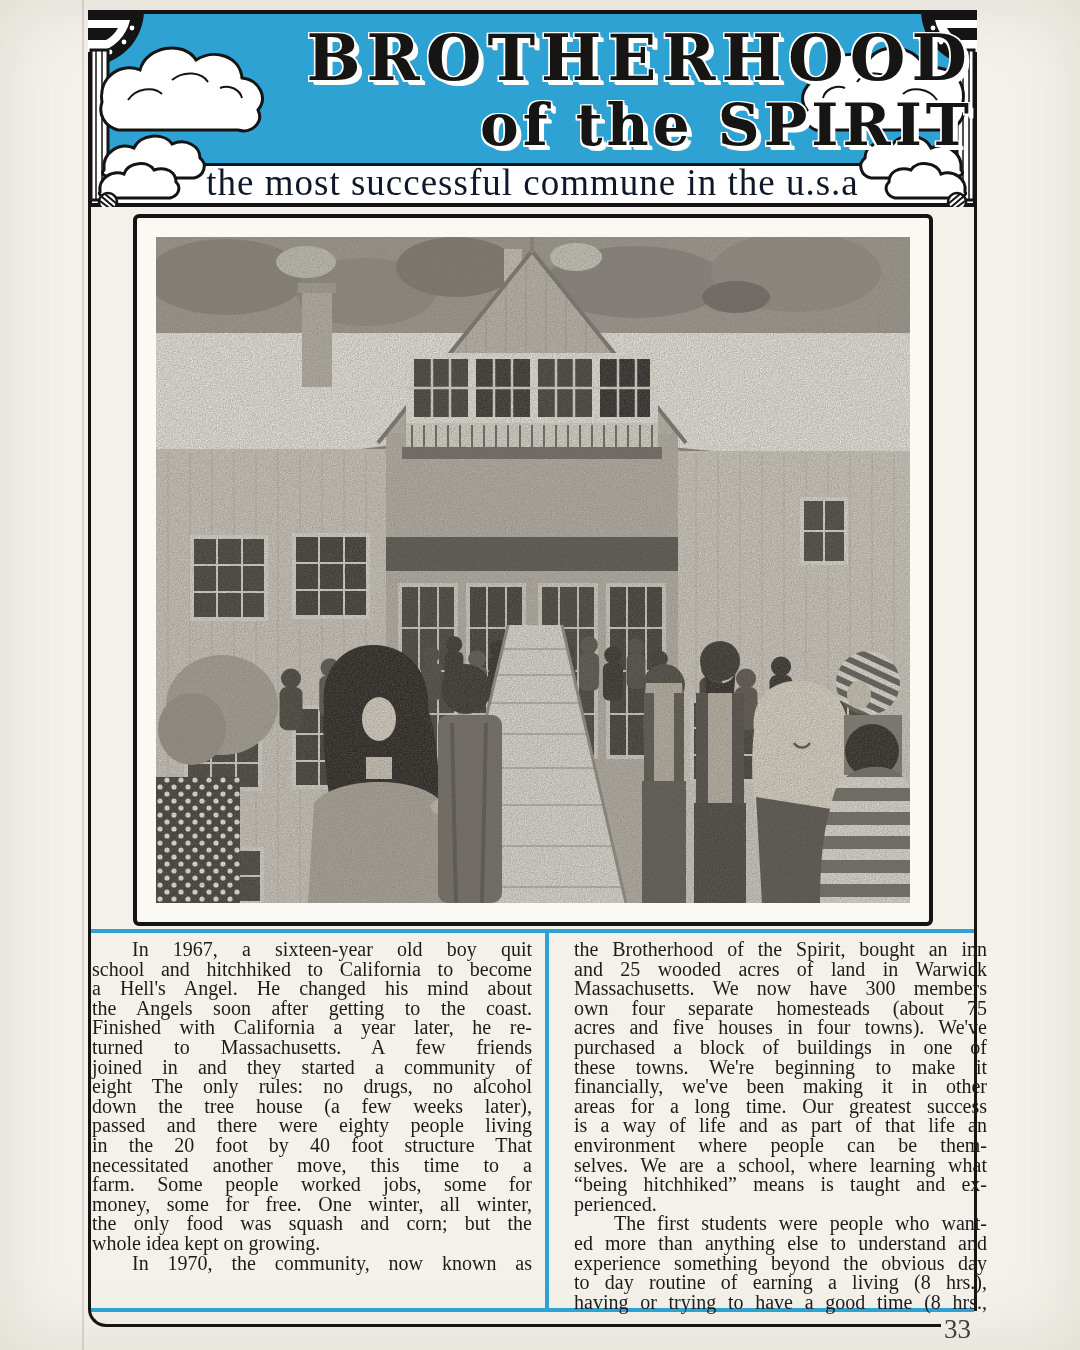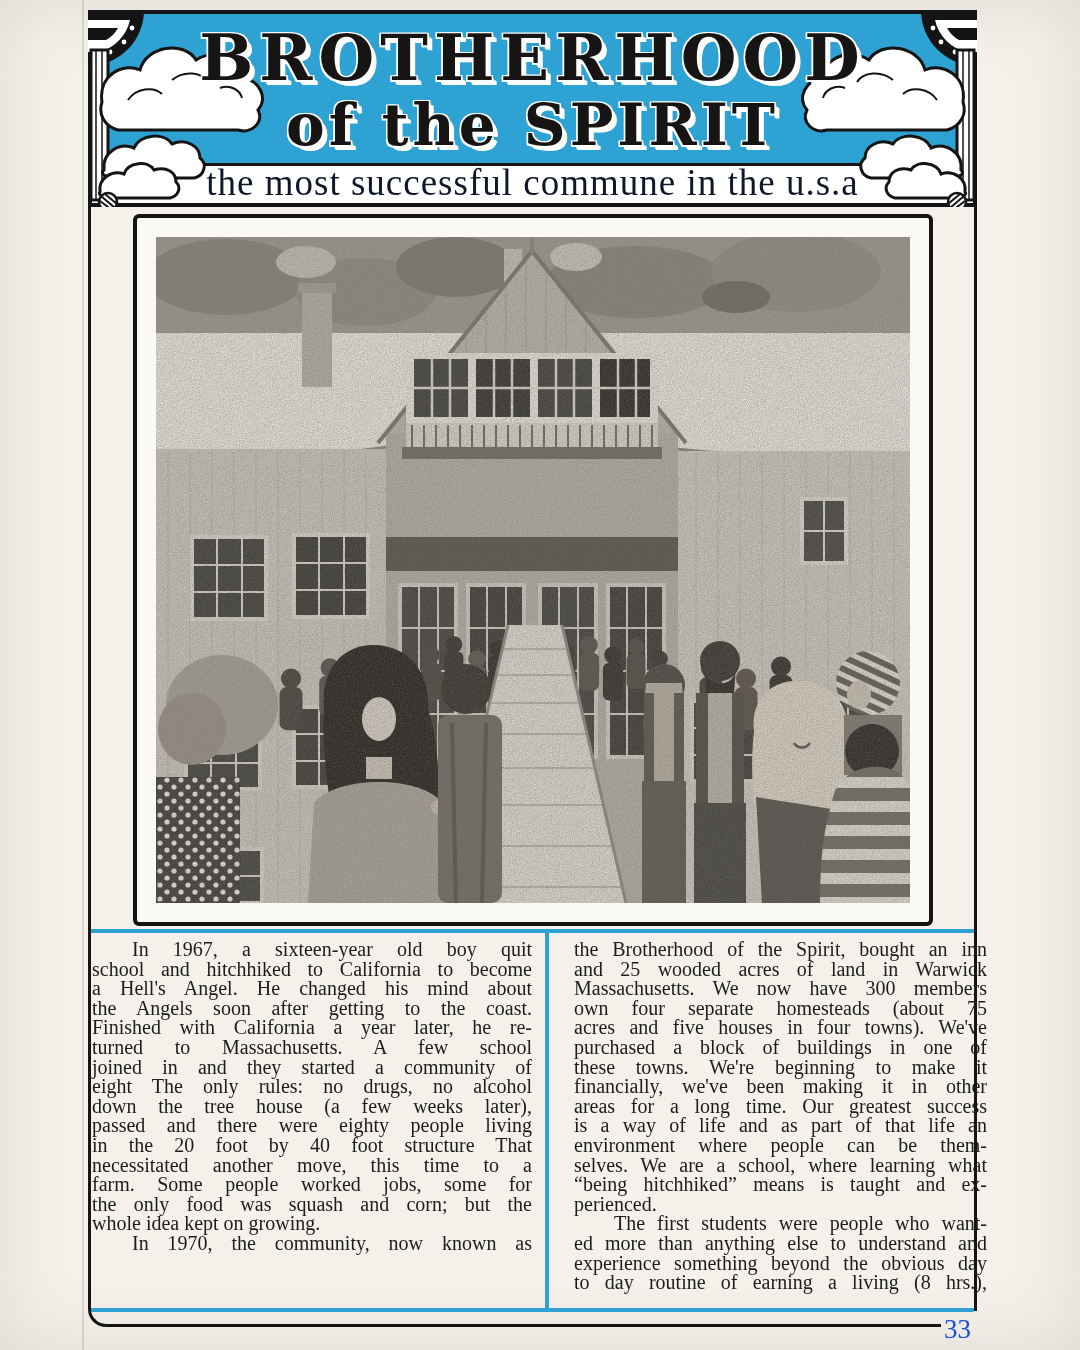--- a/index.html
+++ b/index.html
@@ -13,21 +13,21 @@
     box-shadow:inset 0 0 70px rgba(115,105,85,.16);}
   .scan-edge{position:absolute;left:82px;top:0;width:2px;height:100%;
     background:rgba(95,90,78,.18);}
 
   
   .banner{position:absolute;left:88px;top:10px;width:889px;height:197px;
     border:4px solid #141414;background:#ffffff;box-sizing:border-box;}
   .banner-blue{position:absolute;left:0;right:0;top:0;height:149px;
     background:#2ea2d3;border-bottom:3px solid #141414;}
   .banner-titles{position:absolute;left:0;right:0;top:0;height:149px;
-    display:flex;flex-direction:column;align-items:center;justify-content:center;
+    display:flex;flex-direction:column;align-items:flex-end;justify-content:center;
     z-index:3;pointer-events:none;}
   .t1,.t2{
     font-family:"DejaVu Serif", serif;font-weight:bold;color:#171513;
     text-shadow:-1.5px -1.5px 0 #fff, 1.5px -1.5px 0 #fff, -1.5px 1.5px 0 #fff,
                  2px 2px 0 #fff, 4px 4px 0 #fff, 5px 5px 0 #fff;
     line-height:1;white-space:nowrap;}
   .t1{font-size:64px;letter-spacing:6px;margin-top:2px;}
   .t2{font-size:58px;letter-spacing:4px;margin-top:6px;}
   .banner-sub{position:absolute;left:0;right:0;bottom:0;height:41px;
     display:flex;align-items:center;justify-content:center;
@@ -55,21 +55,21 @@
 
   
   .col{position:absolute;font-size:20px;line-height:19.6px;}
   .col-left{left:92px;top:940px;width:440px;}
   .col-right{left:574px;top:940px;width:413px;}
   .line{text-align:justify;text-align-last:justify;white-space:normal;}
   .line.noju{text-align-last:left;}
   .line.indent{text-indent:40px;}
 
   .page-number{position:absolute;left:944px;top:1314px;font-size:27px;
-    font-family:"Liberation Serif", serif;color:#1d4ed8;}
+    font-family:"Liberation Serif", serif;color:#404040;}
 </style>
 </head>
 <body>
 
 <div class="paper-shade"></div>
 <div class="scan-edge"></div>
 
 <div class="banner">
   <div class="banner-blue"></div>
 
@@ -404,28 +404,29 @@
   </svg>
 </div>
 
 <div class="col col-left">
     <div>
       <div class="line indent">In 1967, a sixteen-year old boy quit</div>
       <div class="line">school and hitchhiked to California to become</div>
       <div class="line">a Hell's Angel. He changed his mind about</div>
       <div class="line">the Angels soon after getting to the coast.</div>
       <div class="line">Finished with California a year later, he re-</div>
-      <div class="line">turned to Massachusetts. A few school</div>
+      <div class="line">turned to Massachusetts. A few friends</div>
       <div class="line">joined in and they started a community of</div>
       <div class="line">eight The only rules: no drugs, no alcohol</div>
       <div class="line">down the tree house (a few weeks later),</div>
       <div class="line">passed and there were eighty people living</div>
       <div class="line">in the 20 foot by 40 foot structure That</div>
       <div class="line">necessitated another move, this time to a</div>
       <div class="line">farm. Some people worked jobs, some for</div>
+      <div class="line">money, some for free. One winter, all winter,</div>
       <div class="line">the only food was squash and corn; but the</div>
       <div class="line noju">whole idea kept on growing.</div>
     </div>
     <div>
       <div class="line indent">In 1970, the community, now known as</div>
     </div>
   </div>
 <div class="col col-right">
     <div>
       <div class="line">the Brotherhood of the Spirit, bought an inn</div>
@@ -441,16 +442,17 @@
       <div class="line">environment where people can be them-</div>
       <div class="line">selves. We are a school, where learning what</div>
       <div class="line">“being hitchhiked” means is taught and ex-</div>
       <div class="line noju">perienced.</div>
     </div>
     <div>
       <div class="line indent">The first students were people who want-</div>
       <div class="line">ed more than anything else to understand and</div>
       <div class="line">experience something beyond the obvious day</div>
       <div class="line">to day routine of earning a living (8 hrs.),</div>
+      <div class="line">having or trying to have a good time (8 hrs.,</div>
     </div>
   </div>
 
 <div class="page-number">33</div>
 
 </body></html>

